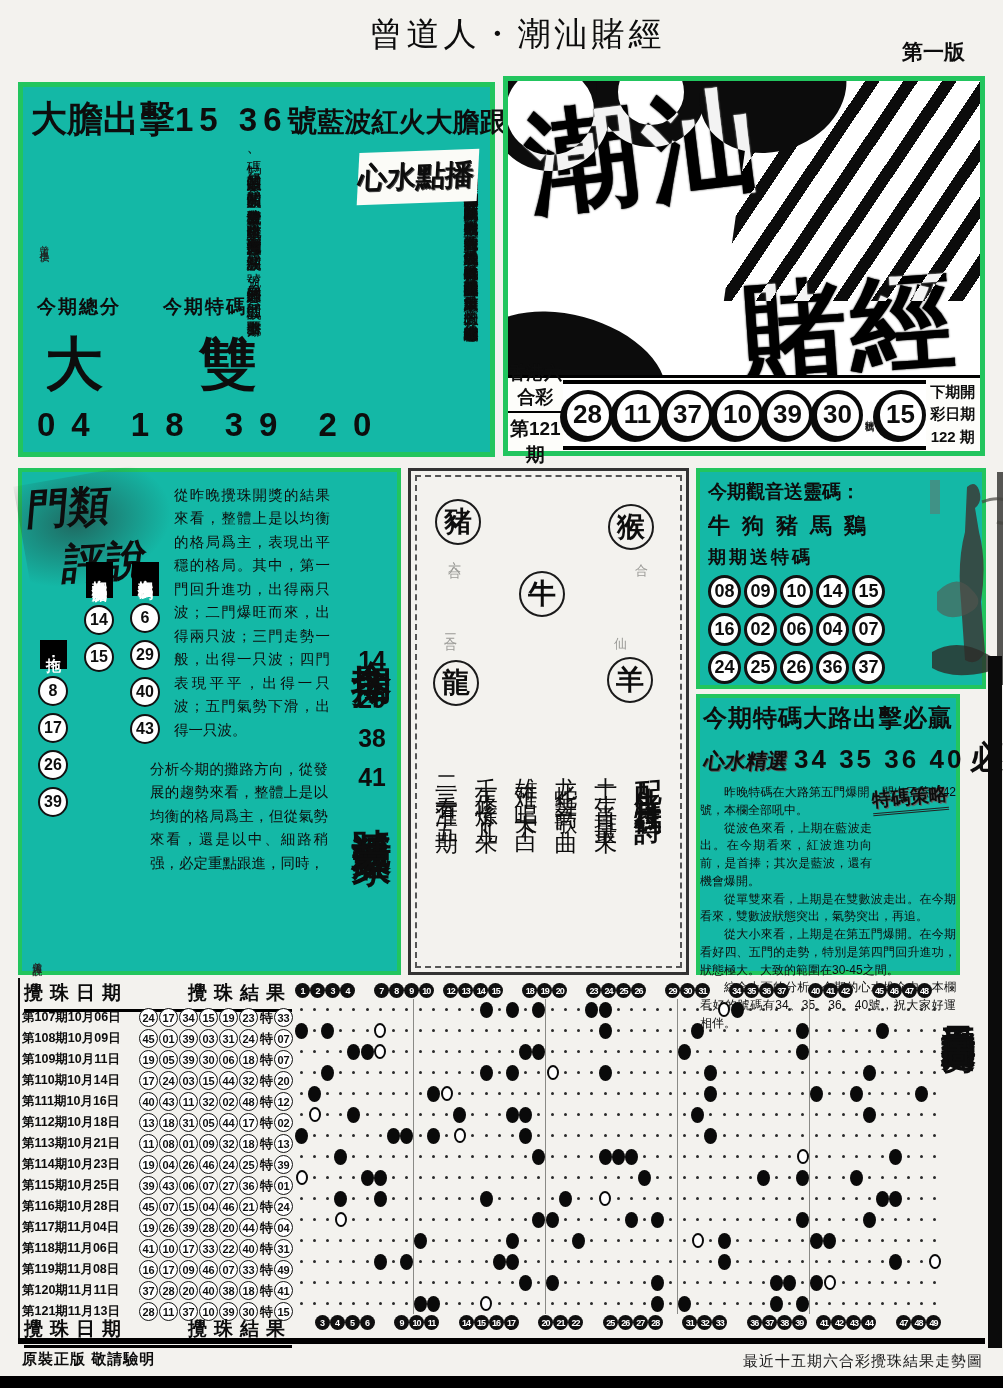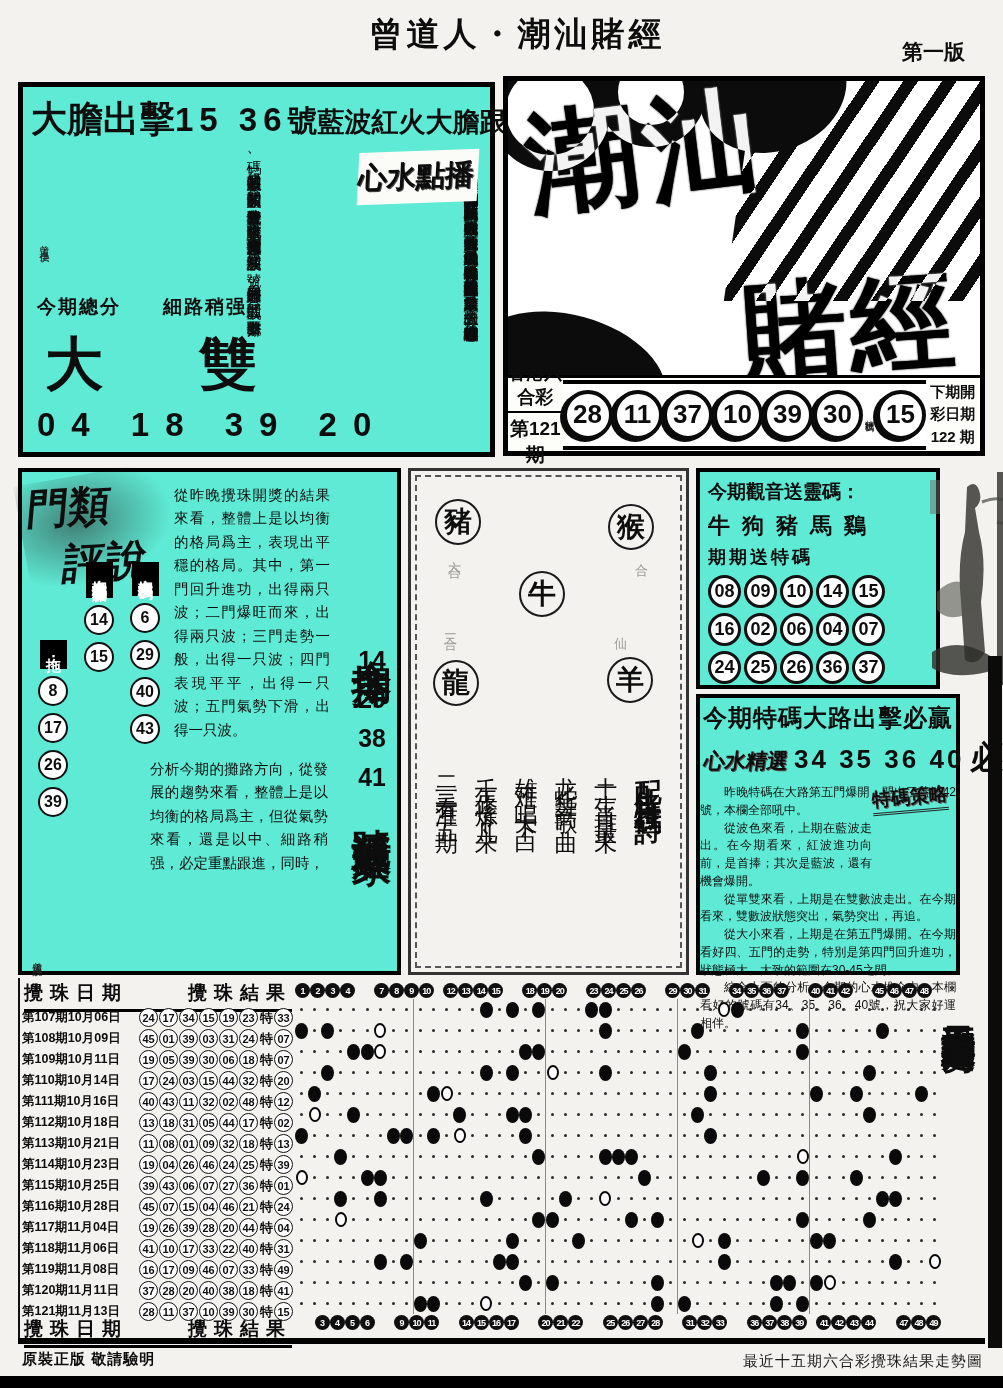--- a/index.html
+++ b/index.html
@@ -2,25 +2,25 @@
 <html><head>
 <meta charset="utf-8">
 <style>
   * { margin:0; padding:0; box-sizing:border-box; }
   body { background:#d9d8d4; font-family:"Liberation Sans","DejaVu Sans",sans-serif; color:#0d0d0d; }
   #page { position:relative; width:1003px; height:1388px; background:#f3f2ee; overflow:hidden; margin:0 auto; }
   .abs { position:absolute; }
   .vrl { writing-mode:vertical-rl; }
 
   
-  .masthead { top:12px; left:0; right:0; text-align:center; font-size:33px; font-weight:700; letter-spacing:4px;padding-left:32px; }
+  .masthead { top:12px; left:0; right:0; text-align:center; font-size:33px; font-weight:400; letter-spacing:4px;padding-left:32px; }
   .edition { top:38px; left:902px; font-size:21px; font-weight:700; }
 
   
-  .box { border:5px solid #000000; background:#5eead4; }
+  .box { border:5px solid #22c55e; background:#14b8a6; }
   #box-bold { left:18px; top:82px; width:477px; height:375px; }
   .headline { position:absolute; top:8px; left:8px; right:8px; display:flex; align-items:baseline; justify-content:space-between; white-space:nowrap; }
   .hl1 { font-size:36px; font-weight:900; }
   .hlnum { font-size:33px; font-weight:900; letter-spacing:6px; }
   .hlhao { font-size:30px; font-weight:900; }
   .hl2 { font-size:27px; font-weight:900; }
   .xs-para { top:62px; right:8px; width:240px; height:298px; font-size:15px; line-height:1.5; }
   .xs-label { top:64px; right:12px; width:120px; height:52px; background:#fbfbf7; font-size:29px; font-weight:900; transform:rotate(-2deg) skewX(-5deg); text-shadow:1px 1px 0 #444; display:flex; align-items:center; }
   .left-para { top:62px; left:34px; width:208px; height:205px; font-size:15px; line-height:1.4; }
   .provider { left:14px; top:150px; font-size:10px; color:#222; letter-spacing:2px; }
@@ -67,21 +67,21 @@
 
   
   #box-zodiac { left:408px; top:468px; width:281px; height:507px; border:3px solid #333; outline:2px dashed #555; outline-offset:-9px; }
   .zc { width:46px; height:46px; border:2.5px solid #1a1a1a; border-radius:50%; display:flex; align-items:center; justify-content:center; font-size:28px; font-weight:700; }
   .zfaint { color:#9a9a96; font-size:13px; writing-mode:vertical-rl; letter-spacing:4px; }
   .poem { left:20px; right:20px; top:288px; bottom:18px; display:flex; flex-direction:row-reverse; justify-content:space-between; }
   .poem-title { writing-mode:vertical-rl; font-size:27px; font-weight:900; transform:skewY(-4deg); letter-spacing:7px; }
   .poem-line { writing-mode:vertical-rl; font-size:23px; letter-spacing:9px; font-family:"Liberation Serif","DejaVu Serif",serif; }
 
   
-  #box-guanyin { left:696px; top:468px; width:244px; height:221px; border-width:4px; display:flex;gap:40px; }
+  #box-guanyin { left:696px; top:468px; width:290px; height:221px; border-width:4px; display:flex;gap:40px; }
   .gy-left { flex:1; padding:7px 2px 4px 8px; }
   .gy-title { font-size:19px; font-weight:900; }
   .gy-zodiacs { font-size:22px; font-weight:900; letter-spacing:12px; margin:6px 0 4px; }
   .gy-sub { font-size:18px; font-weight:900; letter-spacing:3px; margin-bottom:6px; }
   .gy-row { display:flex; gap:3px; margin-bottom:5px; }
   .gc { width:33px; height:33px; border:3px solid #111; border-radius:50%; display:flex; align-items:center; justify-content:center; font-size:18px; font-weight:900; background:#fff; }
   .gy-ink { width:95px; position:relative; }
 
   
   #box-tema { left:696px; top:694px; width:264px; height:281px; border-width:4px; }
@@ -134,21 +134,21 @@
       <span class="hlhao">號</span>
       <span class="hl2">藍波紅火大膽跟進</span>
     </div>
     <div class="abs xs-para vrl">根據上一期的攪珠結果，再結合近期的攤路走勢分析得出，得出的近期各路號碼的攤路走勢是以中大路方向的號碼表現十分突出，且以第三門和第四門的旺出勢頭極高，因此在今期可大膽從中出擊，而在色波方面的走勢看來，是以綠波的表現最爲强勁，且特碼亦有機會將會從中旺出，看紅波和藍波的表現將會往平穩方向開出爲主，大家可兼顧出擊爲上策。以上面的分析，綜合得出今期的最佳贏錢心水號</div>
     <div class="abs xs-label">心水點播</div>
     <div class="abs left-para vrl">碼、是以第二門的藍波15號和第四門的藍波36號出擊勝算機會十分大，可作吼膽來出擊，而拖脚方面則可往第一門藍波04號和第二門紅波18號，另外第四門的綠波39號五門紅波40號亦要一齊出擊。</div>
     <div class="abs provider vrl">曾道人提供</div>
     <div class="abs score-block">
       <div class="score-labels">
         <span>今期總分</span>
-        <span>細路稍强</span>
+        <span>今期特碼</span>
       </div>
       <div class="score-values">
         <span>大</span>
         <span>雙</span>
       </div>
       <div class="score-numbers">04 18 39 20</div>
     </div>
   </div>
 
   <div id="box-banner" class="abs box">

